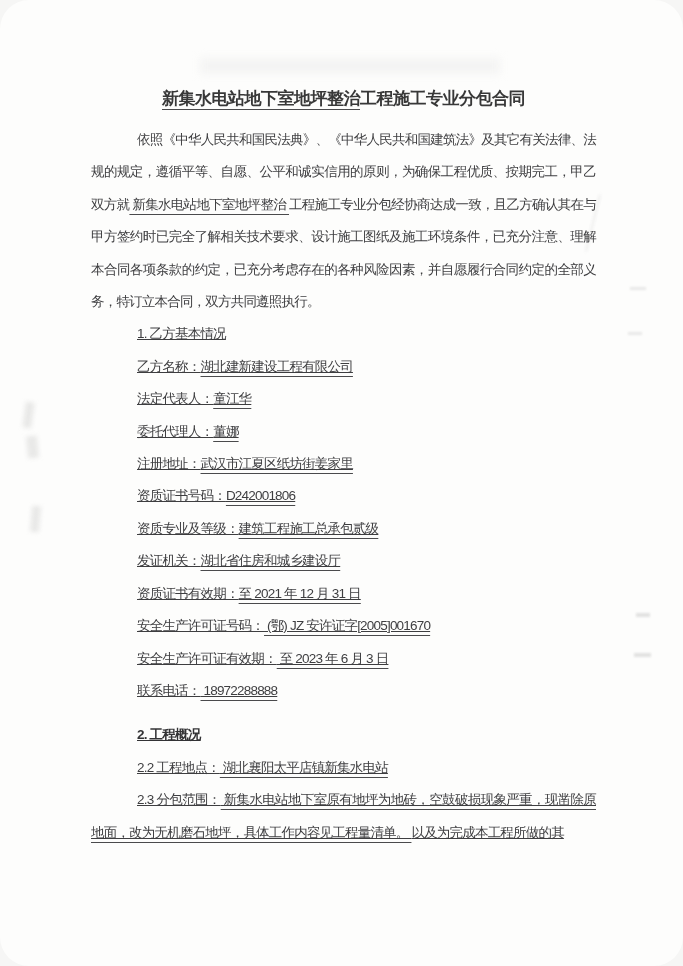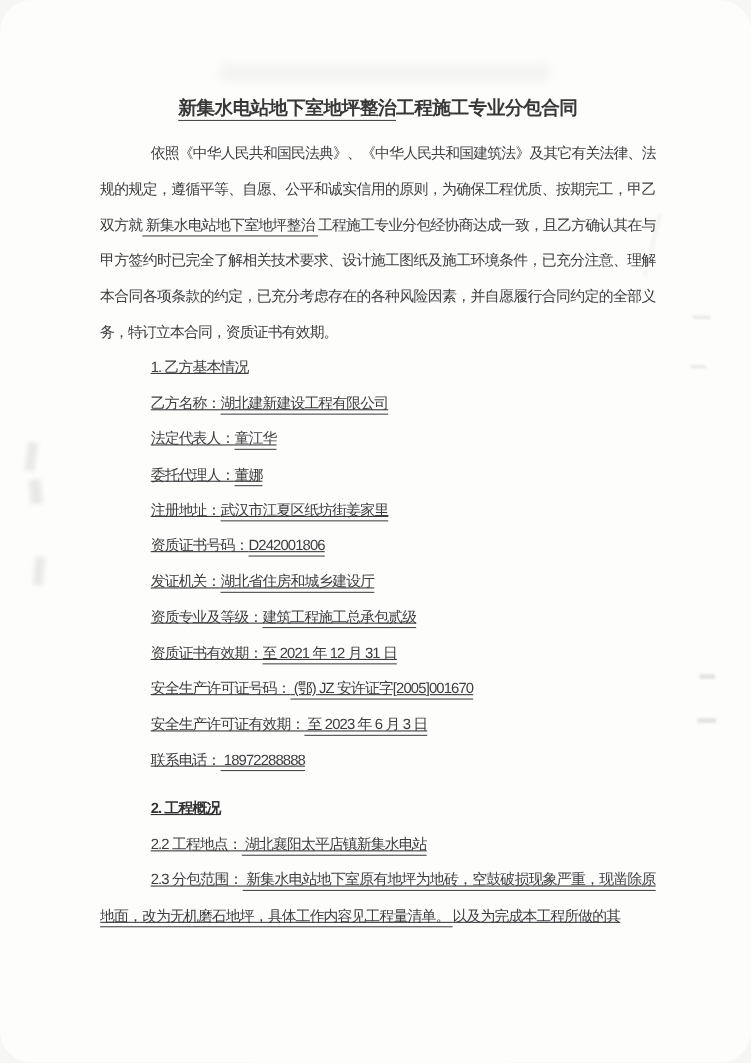--- a/index.html
+++ b/index.html
@@ -73,37 +73,37 @@
   <div class="artifact a-dash1"></div>
   <div class="artifact a-dash2"></div>
   <div class="artifact a-dash3"></div>
   <div class="artifact a-dash4"></div>
   <div class="artifact a-diag"></div>
 
   <div class="content">
 
     <h1 class="doc-title"><span class="u">新集水电站地下室地坪整治</span><span>工程施工专业分包合同</span></h1>
 
-    <p class="body-text intro"><span>依照《中华人民共和国民法典》、《中华人民共和国建筑法》及其它有关法律、法规的规定，遵循平等、自愿、公平和诚实信用的原则，为确保工程优质、按期完工，甲乙双方就</span><span class="u"> 新集水电站地下室地坪整治 </span><span>工程施工专业分包经协商达成一致，且乙方确认其在与甲方签约时已完全了解相关技术要求、设计施工图纸及施工环境条件，已充分注意、理解本合同各项条款的约定，已充分考虑存在的各种风险因素，并自愿履行合同约定的全部义务，特订立本合同，资质证书有效期。</span></p>
+    <p class="body-text intro"><span>依照《中华人民共和国民法典》、《中华人民共和国建筑法》及其它有关法律、法规的规定，遵循平等、自愿、公平和诚实信用的原则，为确保工程优质、按期完工，甲乙双方就</span><span class="u"> 新集水电站地下室地坪整治 </span><span>工程施工专业分包经协商达成一致，且乙方确认其在与甲方签约时已完全了解相关技术要求、设计施工图纸及施工环境条件，已充分注意、理解本合同各项条款的约定，已充分考虑存在的各种风险因素，并自愿履行合同约定的全部义务，特订立本合同，双方共同遵照执行。</span></p>
 
     <p class="body-text line">1. 乙方基本情况</p>
 
     <p class="body-text line"><span>乙方名称：</span><span class="u">湖北建新建设工程有限公司</span></p>
 
     <p class="body-text line"><span>法定代表人：</span><span class="u">童江华</span></p>
 
     <p class="body-text line"><span>委托代理人：</span><span class="u">董娜</span></p>
 
     <p class="body-text line"><span>注册地址：</span><span class="u">武汉市江夏区纸坊街姜家里</span></p>
 
     <p class="body-text line"><span>资质证书号码：</span><span class="u">D242001806</span></p>
 
+    <p class="body-text line"><span>资质专业及等级：</span><span class="u">建筑工程施工总承包贰级</span></p>
+
     <p class="body-text line"><span>发证机关：</span><span class="u">湖北省住房和城乡建设厅</span></p>
-
-    <p class="body-text line"><span>资质专业及等级：</span><span class="u">建筑工程施工总承包贰级</span></p>
 
     <p class="body-text line"><span>资质证书有效期：</span><span class="u">至 2021 年 12 月 31 日</span></p>
 
     <p class="body-text line"><span>安全生产许可证号码：</span><span class="u"> (鄂) JZ 安许证字[2005]001670</span></p>
 
     <p class="body-text line"><span>安全生产许可证有效期：</span><span class="u"> 至 2023 年 6 月 3 日 </span></p>
 
     <p class="body-text line"><span>联系电话：</span><span class="u"> 18972288888 </span></p>
 
     <p class="body-text line bold">2. 工程概况</p>

